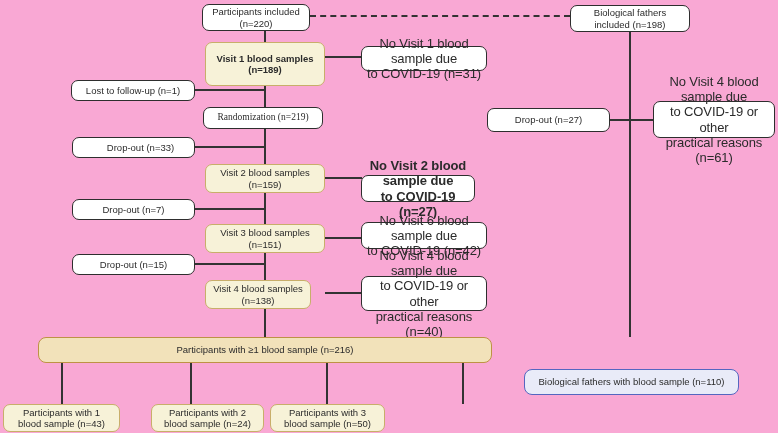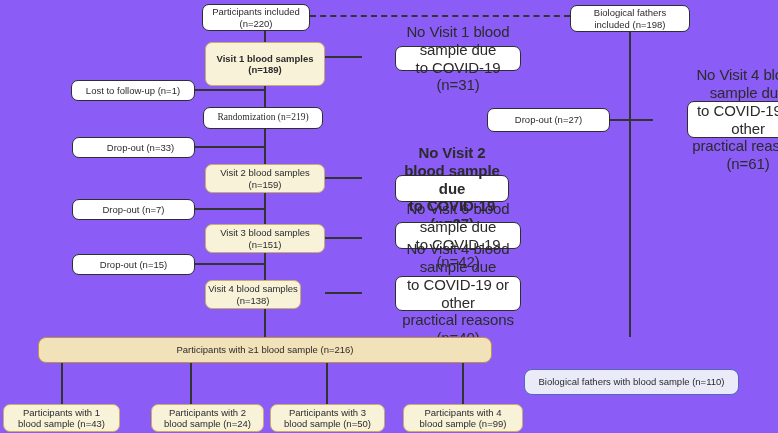--- a/index.html
+++ b/index.html
@@ -11,41 +11,41 @@
     --box-tan-border:#be9245;
     --box-blue-fill:#e9ebf8;
     --box-blue-border:#5566c0;
     --line:#333333;
     --text:#2b2b2b;
   }
   html,body{margin:0;padding:0;background:#ffffff;}
   #canvas{
     position:relative;
     width:778px;height:433px;
-    background:#8b5cf6;
+    background:#f9a8d4;
     font-family:"Liberation Sans", sans-serif;
     overflow:hidden;
   }
   .node{
     position:absolute;
     box-sizing:border-box;
     display:flex;align-items:center;justify-content:center;
     text-align:center;
     border-radius:7px;
     border:1.5px solid var(--box-white-border);
     background:var(--box-white-fill);
     font-size:9.5px;line-height:1.18;
     color:var(--text);
     white-space:pre-line;
     padding:1px 2px;
   }
   .yellow{background:var(--box-yellow-fill);border-color:var(--box-yellow-border);}
   .tan{background:var(--box-tan-fill);border-color:var(--box-tan-border);border-radius:8px;}
   .blue{background:var(--box-blue-fill);border-color:var(--box-blue-border);border-radius:8px;}
-  .small{font-size:15px;letter-spacing:-0.1px;margin-left:34px;}
+  .small{font-size:13px;letter-spacing:-0.1px;}
   .edge{position:absolute;background:var(--line);}
   .edge.h{height:2px;}
   .edge.v{width:2px;}
   .edge.dash{background:none;height:0;border-top:2px dashed var(--line);}
 </style>
 </head>
 <body>
 
 <div id="canvas">
 
@@ -83,34 +83,32 @@
   <div class="node yellow" style="left:205px;top:164px;width:120px;height:29px;">Visit 2 blood samples
 (n=159)</div>
   <div class="node small" style="left:361px;top:175px;width:114px;height:27px;font-weight:bold;">No Visit 2 blood sample due
 to COVID-19 (n=27)</div>
   <div class="node" style="left:72px;top:199px;width:123px;height:21px;">Drop-out (n=7)</div>
   <div class="node yellow" style="left:205px;top:224px;width:120px;height:29px;">Visit 3 blood samples
 (n=151)</div>
   <div class="node small" style="left:361px;top:222px;width:126px;height:27px;">No Visit 6 blood sample due
 to COVID-19 (n=42)</div>
   <div class="node" style="left:72px;top:254px;width:123px;height:21px;">Drop-out (n=15)</div>
-  <div class="node yellow" style="left:205px;top:280px;width:96px;height:29px;">Visit 4 blood samples
+  <div class="node yellow" style="left:205px;top:280px;width:106px;height:29px;">Visit 4 blood samples
 (n=138)</div>
   <div class="node small" style="left:361px;top:276px;width:126px;height:35px;">No Visit 4 blood sample due
 to COVID-19 or other
 practical reasons (n=40)</div>
   <div class="node tan" style="left:38px;top:337px;width:454px;height:26px;">Participants with ≥1 blood sample (n=216)</div>
   <div class="node yellow" style="left:3px;top:404px;width:117px;height:28px;">Participants with 1
 blood sample (n=43)</div>
   <div class="node yellow" style="left:135px;top:404px;width:113px;height:28px;margin-left:16px;">Participants with 2
 blood sample (n=24)</div>
   <div class="node yellow" style="left:270px;top:404px;width:115px;height:28px;">Participants with 3
 blood sample (n=50)</div>
-  <div class="node yellow" style="left:403px;top:404px;width:120px;height:28px;">Participants with 4
-blood sample (n=99)</div>
   <div class="node" style="left:570px;top:5px;width:120px;height:27px;">Biological fathers
 included (n=198)</div>
   <div class="node" style="left:487px;top:108px;width:123px;height:24px;">Drop-out (n=27)</div>
   <div class="node small" style="left:653px;top:101px;width:122px;height:37px;">No Visit 4 blood sample due
 to COVID-19 or other
 practical reasons (n=61)</div>
   <div class="node blue" style="left:524px;top:337px;width:215px;height:26px;font-size:9.5px;margin-top:32px;">Biological fathers with blood sample (n=110)</div>
 
 </div>
 

